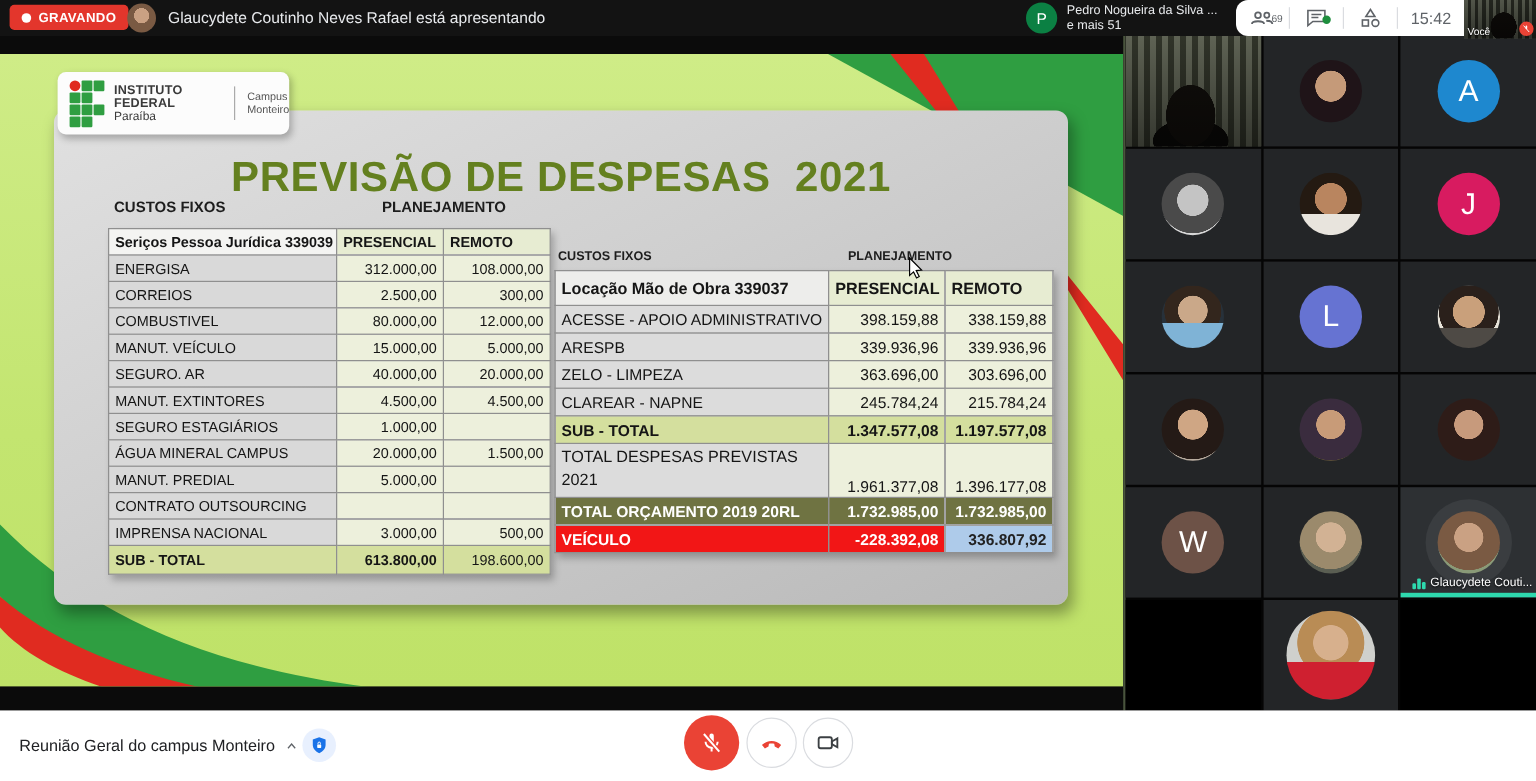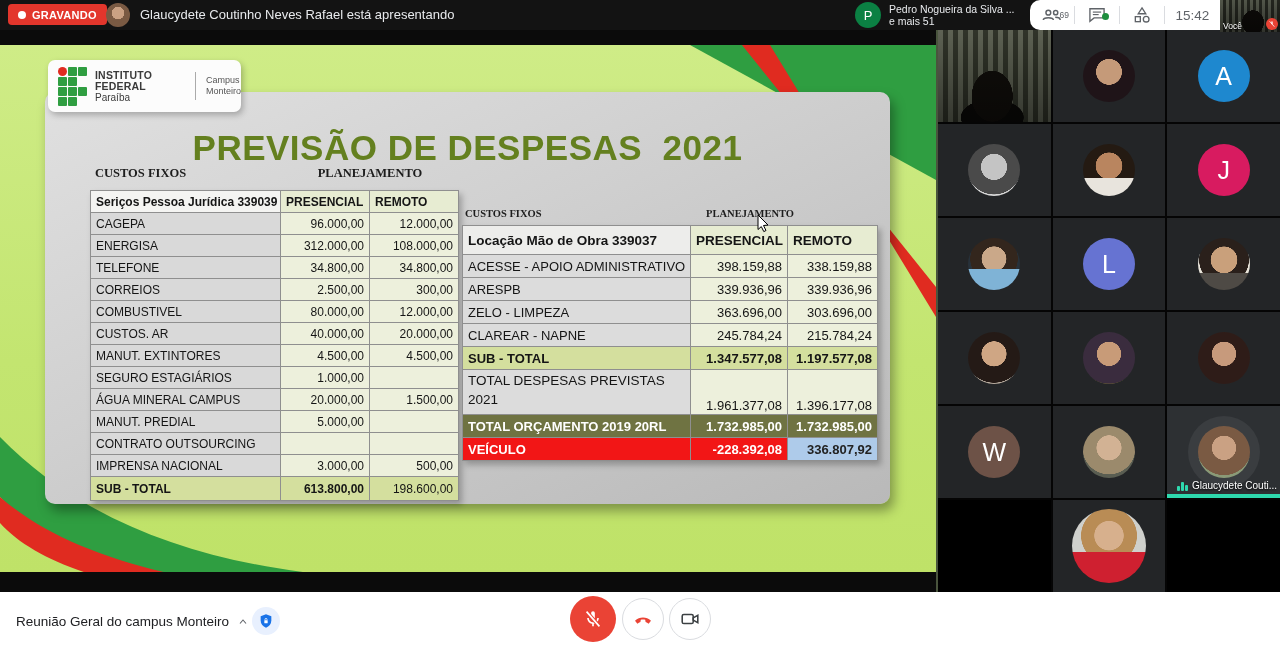--- a/index.html
+++ b/index.html
@@ -47,21 +47,21 @@
   .logo-mark i{background:#2f9e41;border-radius:1px;}
   .logo-mark i.red{background:#e02b20;border-radius:50%;}
   .logo-mark i.off{background:transparent;}
   .logo-text{font-size:10px;color:#3a3a3a;line-height:11px;}
   .logo-text b{font-size:10.5px;letter-spacing:.2px;}
   .logo-div{width:1px;height:28px;background:#aaa;margin:0 2px;}
   .logo-campus{font-size:9px;color:#555;line-height:11px;}
   .slide-title{position:absolute;left:45px;top:83px;width:845px;text-align:center;
                font-size:35px;font-weight:bold;color:#64801f;letter-spacing:.5px;white-space:pre;}
 
-  .tbl-label{position:absolute;font-weight:bold;color:#1d1d1d;font-family:Liberation Serif, serif;}
+  .tbl-label{position:absolute;font-weight:bold;color:#1d1d1d;}
   .lbl-lt-fix{left:95px;top:121px;font-size:12.5px;}
   .lbl-lt-plan{left:280px;top:121px;width:180px;text-align:center;font-size:12.5px;}
   .lbl-rt-fix{left:465px;top:163px;font-size:10.5px;}
   .lbl-rt-plan{left:655px;top:163px;width:190px;text-align:center;font-size:10.5px;}
 
   table{border-collapse:collapse;table-layout:fixed;}
   td,th{border:1px solid #8f8f8f;padding:1px 5px;overflow:hidden;white-space:nowrap;color:#151515;}
 
   .left-table{position:absolute;left:90px;top:145px;width:368px;font-size:12px;box-shadow:3px 4px 6px rgba(0,0,0,.25);}
   .left-table col.n{width:190px;}.left-table col.v{width:89px;}
@@ -255,46 +255,41 @@
           </colgroup>
         <thead>
             <tr class="hdr">
               <th class="c0">Seriços Pessoa Jurídica 339039</th>
               <th class="c1">PRESENCIAL</th>
               <th class="c2">REMOTO</th>
             </tr>
           </thead>
           <tbody>
             <tr>
-              <td class="c0">CAGEPA</td>
-              <td class="c1">96.000,00</td>
-              <td class="c2">12.000,00</td>
-            </tr>
-            <tr>
               <td class="c0">ENERGISA</td>
               <td class="c1">312.000,00</td>
               <td class="c2">108.000,00</td>
             </tr>
             <tr>
-              <td class="c0">TELEFONE</td>
-              <td class="c1">34.800,00</td>
-              <td class="c2">34.800,00</td>
-            </tr>
-            <tr>
               <td class="c0">CORREIOS</td>
               <td class="c1">2.500,00</td>
               <td class="c2">300,00</td>
             </tr>
             <tr>
               <td class="c0">COMBUSTIVEL</td>
               <td class="c1">80.000,00</td>
               <td class="c2">12.000,00</td>
             </tr>
             <tr>
-              <td class="c0">CUSTOS. AR</td>
+              <td class="c0">MANUT. VEÍCULO</td>
+              <td class="c1">15.000,00</td>
+              <td class="c2">5.000,00</td>
+            </tr>
+            <tr>
+              <td class="c0">SEGURO. AR</td>
               <td class="c1">40.000,00</td>
               <td class="c2">20.000,00</td>
             </tr>
             <tr>
               <td class="c0">MANUT. EXTINTORES</td>
               <td class="c1">4.500,00</td>
               <td class="c2">4.500,00</td>
             </tr>
             <tr>
               <td class="c0">SEGURO ESTAGIÁRIOS</td>

